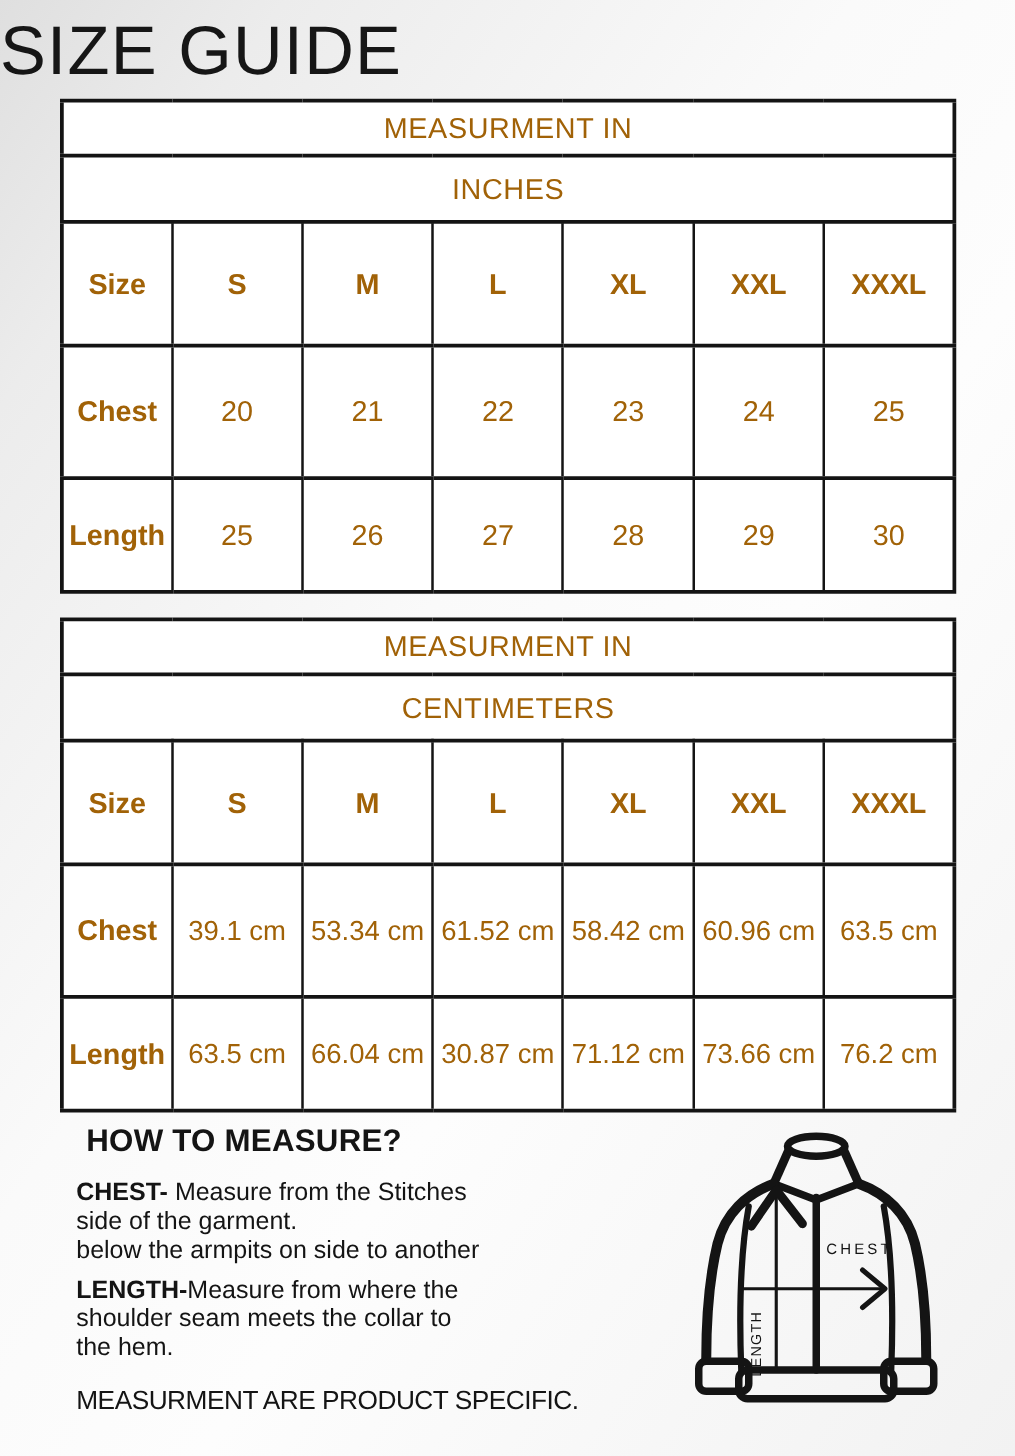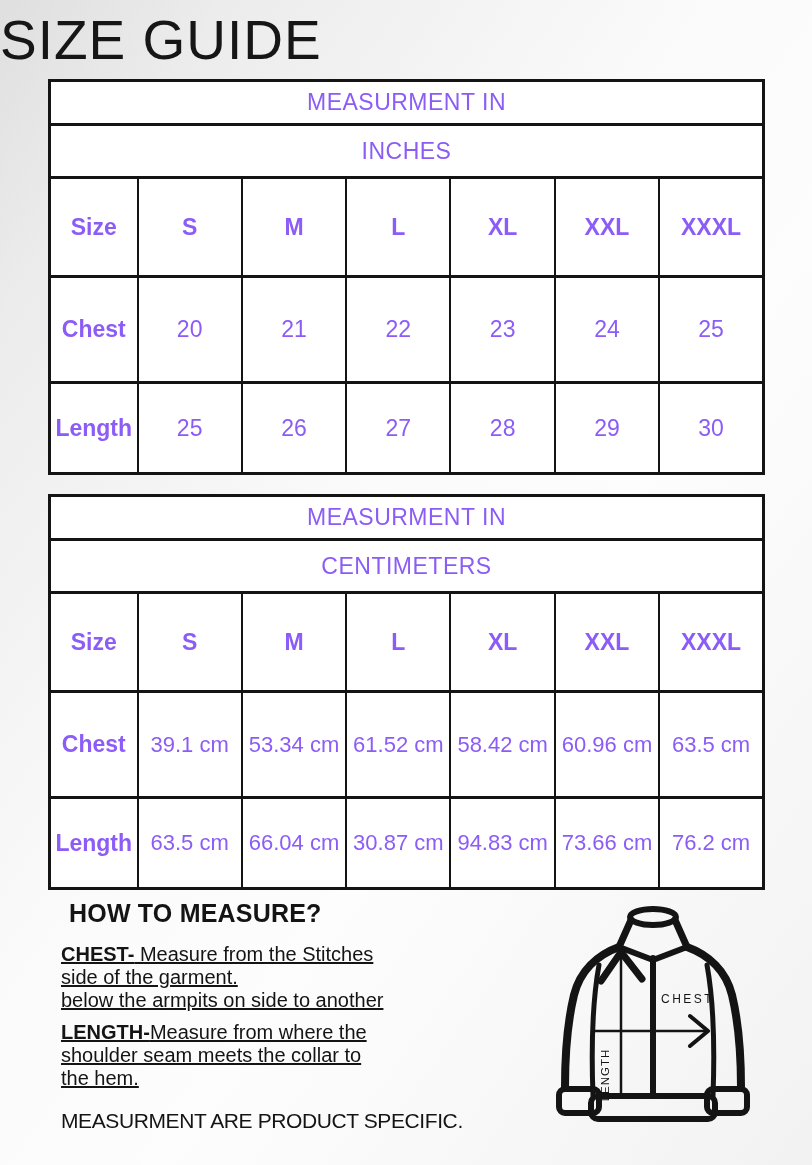--- a/index.html
+++ b/index.html
@@ -11,40 +11,40 @@
   .page-title{
     position:absolute;top:8px;left:0;width:663px;margin:0;text-align:left;
     font-size:55px;font-weight:500;letter-spacing:1px;color:#161616;
   }
   table.mtable{
     position:absolute;left:48px;width:717px;border-collapse:collapse;table-layout:fixed;
     background:#ffffff;border:3px solid #141414;
   }
   table.mtable td{
     border:2px solid #141414;border-top-width:3px;border-bottom-width:3px;
-    text-align:center;vertical-align:middle;padding:0;font-size:23px;color:#8b5cf6;
+    text-align:center;vertical-align:middle;padding:0;font-size:23px;color:#a16207;
   }
   td.title-cell{font-size:27px;font-weight:500;letter-spacing:.5px;}
   tr.tr-title1{height:44px;}
   tr.tr-title2{height:53px;margin-top:23px;}
   tr.tr-size{height:99px;}
   tr.tr-chest{height:106px;}
   tr.tr-length{height:91px;}
   tr.tr-size td{font-weight:700;}
   td.row-label{font-weight:700;}
   table.t1{top:79px;}
   table.t2{top:494px;}
   table.t2 td.val{font-size:22px;}
   col.c0{width:88px;}
 
   .howto{position:absolute;left:41px;top:899px;width:430px;margin-left:20px;}
   .howto h2{margin:0 0 15px 8px;font-size:25px;font-weight:700;letter-spacing:.2px;}
   .para{margin:0 0 9px 0;font-size:20px;line-height:23px;font-weight:400;}
   .para b{font-weight:700;}
-  .para .line{display:block;text-decoration:underline;}
+  .para .line{display:block;}
   .footnote{margin:19px 0 0 0;font-size:21px;font-weight:400;letter-spacing:-.4px;}
 
   .jacket{position:absolute;left:549px;top:903px;width:212px;height:222px;}
   .jacket text{font-family:"Liberation Sans","DejaVu Sans",sans-serif;fill:#141414;}
 </style>
 </head>
 <body>
 
 <h1 class="page-title">SIZE GUIDE</h1>
 
@@ -128,21 +128,21 @@
       <td class="val">61.52 cm</td>
       <td class="val">58.42 cm</td>
       <td class="val">60.96 cm</td>
       <td class="val">63.5 cm</td>
     </tr>
     <tr class="tr-length">
       <td class="row-label">Length</td>
       <td class="val">63.5 cm</td>
       <td class="val">66.04 cm</td>
       <td class="val">30.87 cm</td>
-      <td class="val">94.83 cm</td>
+      <td class="val">71.12 cm</td>
       <td class="val">73.66 cm</td>
       <td class="val">76.2 cm</td>
     </tr>
   </tbody>
 </table>
 
 <section class="howto">
   <h2>HOW TO MEASURE?</h2>
   <p class="para">
     <span class="line"><b>CHEST-</b><span> Measure from the Stitches</span></span>

